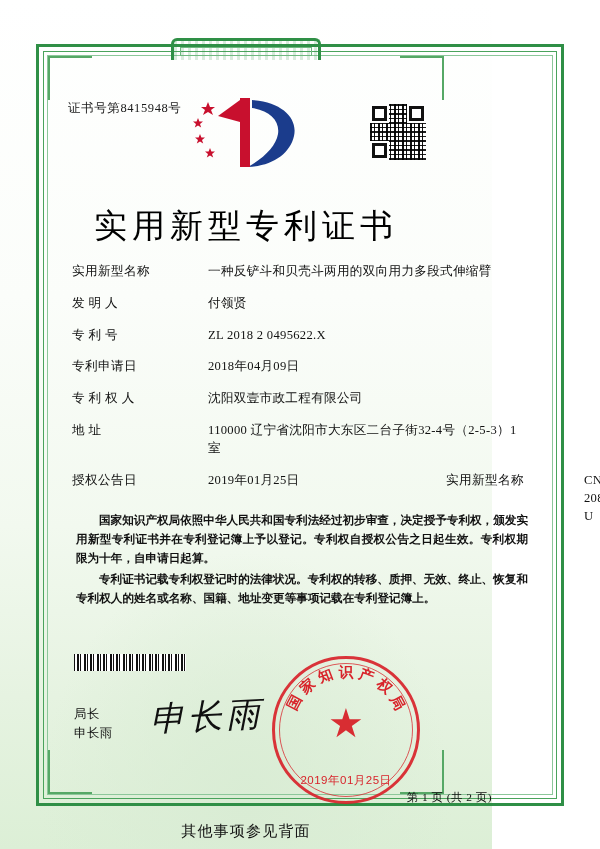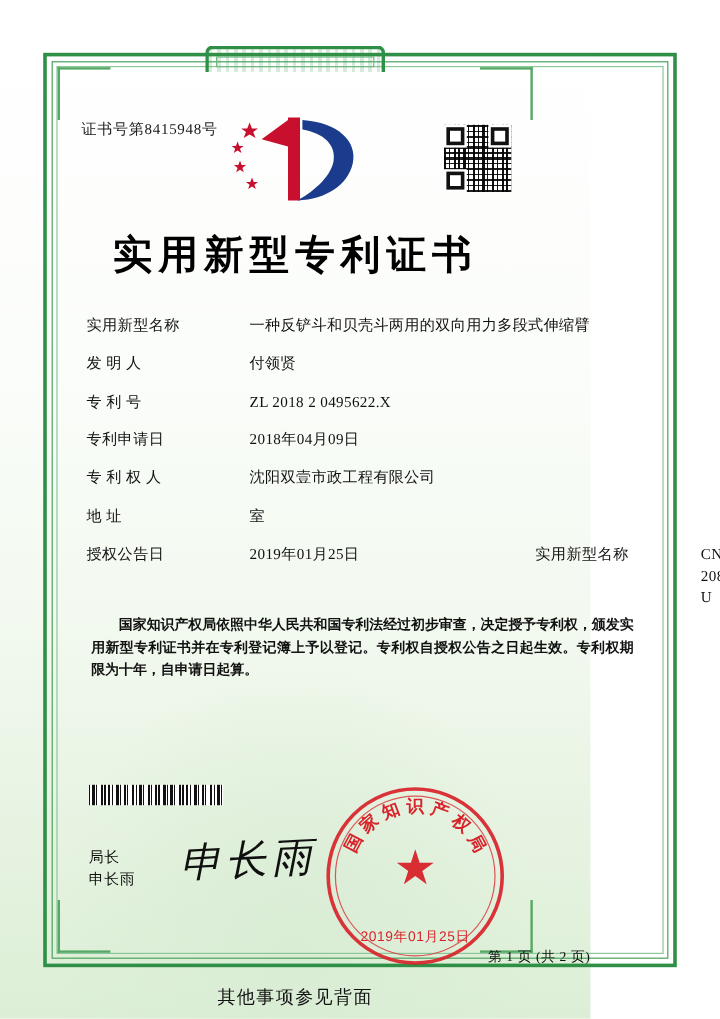--- a/index.html
+++ b/index.html
@@ -143,24 +143,24 @@
     border: 3px solid #111;
     background: #fff;
     box-sizing: border-box;
     box-shadow: 0 0 0 2px #fff;
   }
 
   .doc-title {
     position: absolute;
     left: 0;
     right: 0;
-    top: 190px;
+    top: 204px;
     text-align: center;
     font-size: 33px;
-    font-weight: bold;
+    font-weight: normal;
     letter-spacing: 5px;
     color: #000;
     font-family: "DejaVu Serif", "Liberation Serif", serif;
   }
 
   
   .fields {
     position: absolute;
     left: 72px;
     top: 262px;
@@ -385,33 +385,35 @@
       <div class="flabel">专利申请日</div>
       <div class="fvalue">2018年04月09日</div>
     </div>
     <div class="frow">
       <div class="flabel">专 利 权 人</div>
       <div class="fvalue">沈阳双壹市政工程有限公司</div>
     </div>
     <div class="frow">
       <div class="flabel">地 址</div>
       <div class="fvalue">
+        <span>110000 辽宁省沈阳市大东区二台子街32-4号（2-5-3）1</span>
         <span class="addr-line2">室</span>
       </div>
     </div>
     <div class="frow split">
       <div class="flabel">授权公告日</div>
       <div class="fvalue">2019年01月25日</div>
       <div class="flabel2">实用新型名称</div>
       <div class="fvalue2">CN 208430545 U</div>
     </div>
   </div>
 
   <div class="paras">
     <p>国家知识产权局依照中华人民共和国专利法经过初步审查，决定授予专利权，颁发实用新型专利证书并在专利登记簿上予以登记。专利权自授权公告之日起生效。专利权期限为十年，自申请日起算。</p>
+    <p>专利证书记载专利权登记时的法律状况。专利权的转移、质押、无效、终止、恢复和专利权人的姓名或名称、国籍、地址变更等事项记载在专利登记簿上。</p>
   </div>
 
   <div class="barcode"></div>
 
   <div class="sig-label">
     <div>局长</div>
     <div>申长雨</div>
   </div>
 
   <div class="sig-hand">申长雨</div>

